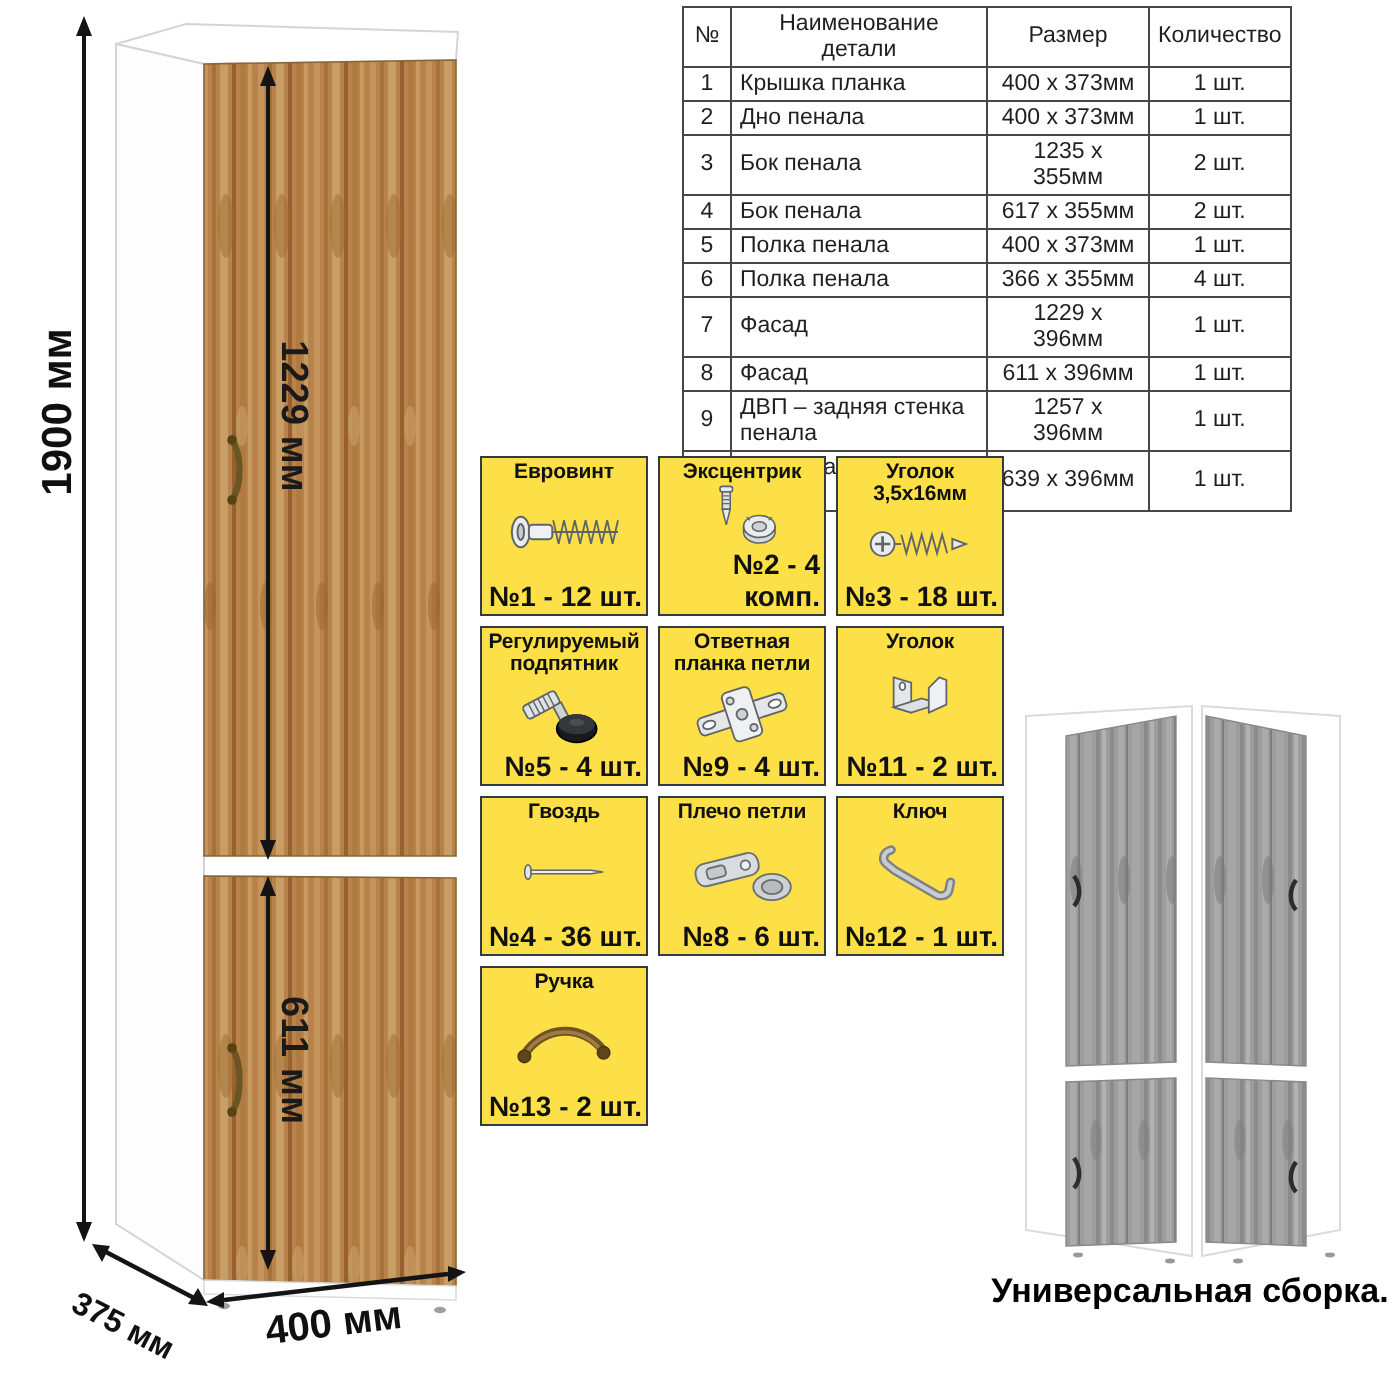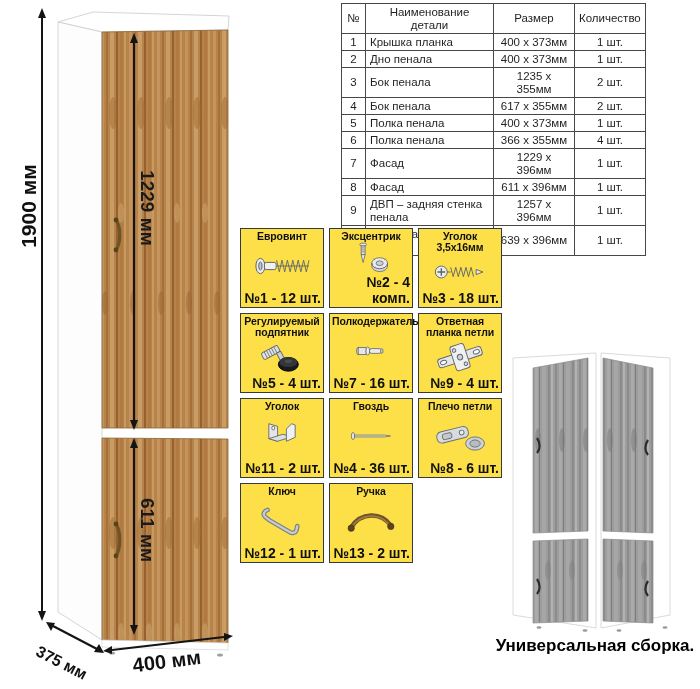--- a/index.html
+++ b/index.html
@@ -249,35 +249,20 @@
         <rect x="29" y="14" width="5" height="10" fill="#cfd2d4" transform="rotate(-28 31.5 19)"></rect>
         <ellipse cx="40" cy="28" rx="11" ry="7.5" fill="#191a1c" stroke="#000000"></ellipse>
         <ellipse cx="40" cy="25.5" rx="10" ry="5.5" fill="#33363a" stroke="none"></ellipse>
         <ellipse cx="40" cy="24.5" rx="4" ry="2" fill="#4a4e53" stroke="none"></ellipse>
       </g>
     </svg>
   </div>
       <div class="hw-count">№5 - 4 шт.</div>
     </div>
       <div class="hw-cell">
-      <div class="hw-title">Полкодержатель</div>
-      <div class="hw-icon">
-    <svg width="58" height="32" viewBox="0 0 66 40">
-      <g stroke="#5f646a" stroke-width="1">
-        <ellipse cx="17" cy="20" rx="2" ry="4.5" fill="#d7dadc"></ellipse>
-        <rect x="17" y="15.5" width="10" height="9" fill="#e4e6e8"></rect>
-        <ellipse cx="29" cy="20" rx="2.3" ry="5.2" fill="#eef0f1"></ellipse>
-        <rect x="31" y="17" width="15" height="6" rx="3" fill="#e9ebed"></rect>
-        <ellipse cx="46.5" cy="20" rx="1.5" ry="3" fill="#d7dadc"></ellipse>
-      </g>
-    </svg>
-  </div>
-      <div class="hw-count">№7 - 16 шт.</div>
-    </div>
-      <div class="hw-cell">
       <div class="hw-title">Ответная планка петли</div>
       <div class="hw-icon">
     <svg width="60" height="38" viewBox="0 0 66 40">
       <g stroke="#5f646a" stroke-width="1" transform="rotate(-18 33 20)">
         <rect x="8" y="15" width="50" height="10" rx="3" fill="#e4e6e8"></rect>
         <rect x="25" y="6" width="16" height="28" rx="3" fill="#eef0f1"></rect>
         <ellipse cx="14" cy="20" rx="3.5" ry="2.2" fill="#ffffff"></ellipse>
         <ellipse cx="52" cy="20" rx="3.5" ry="2.2" fill="#ffffff"></ellipse>
         <circle cx="33" cy="20" r="3" fill="#cfd2d4"></circle>
         <circle cx="29" cy="11" r="2" fill="#d7dadc"></circle>

